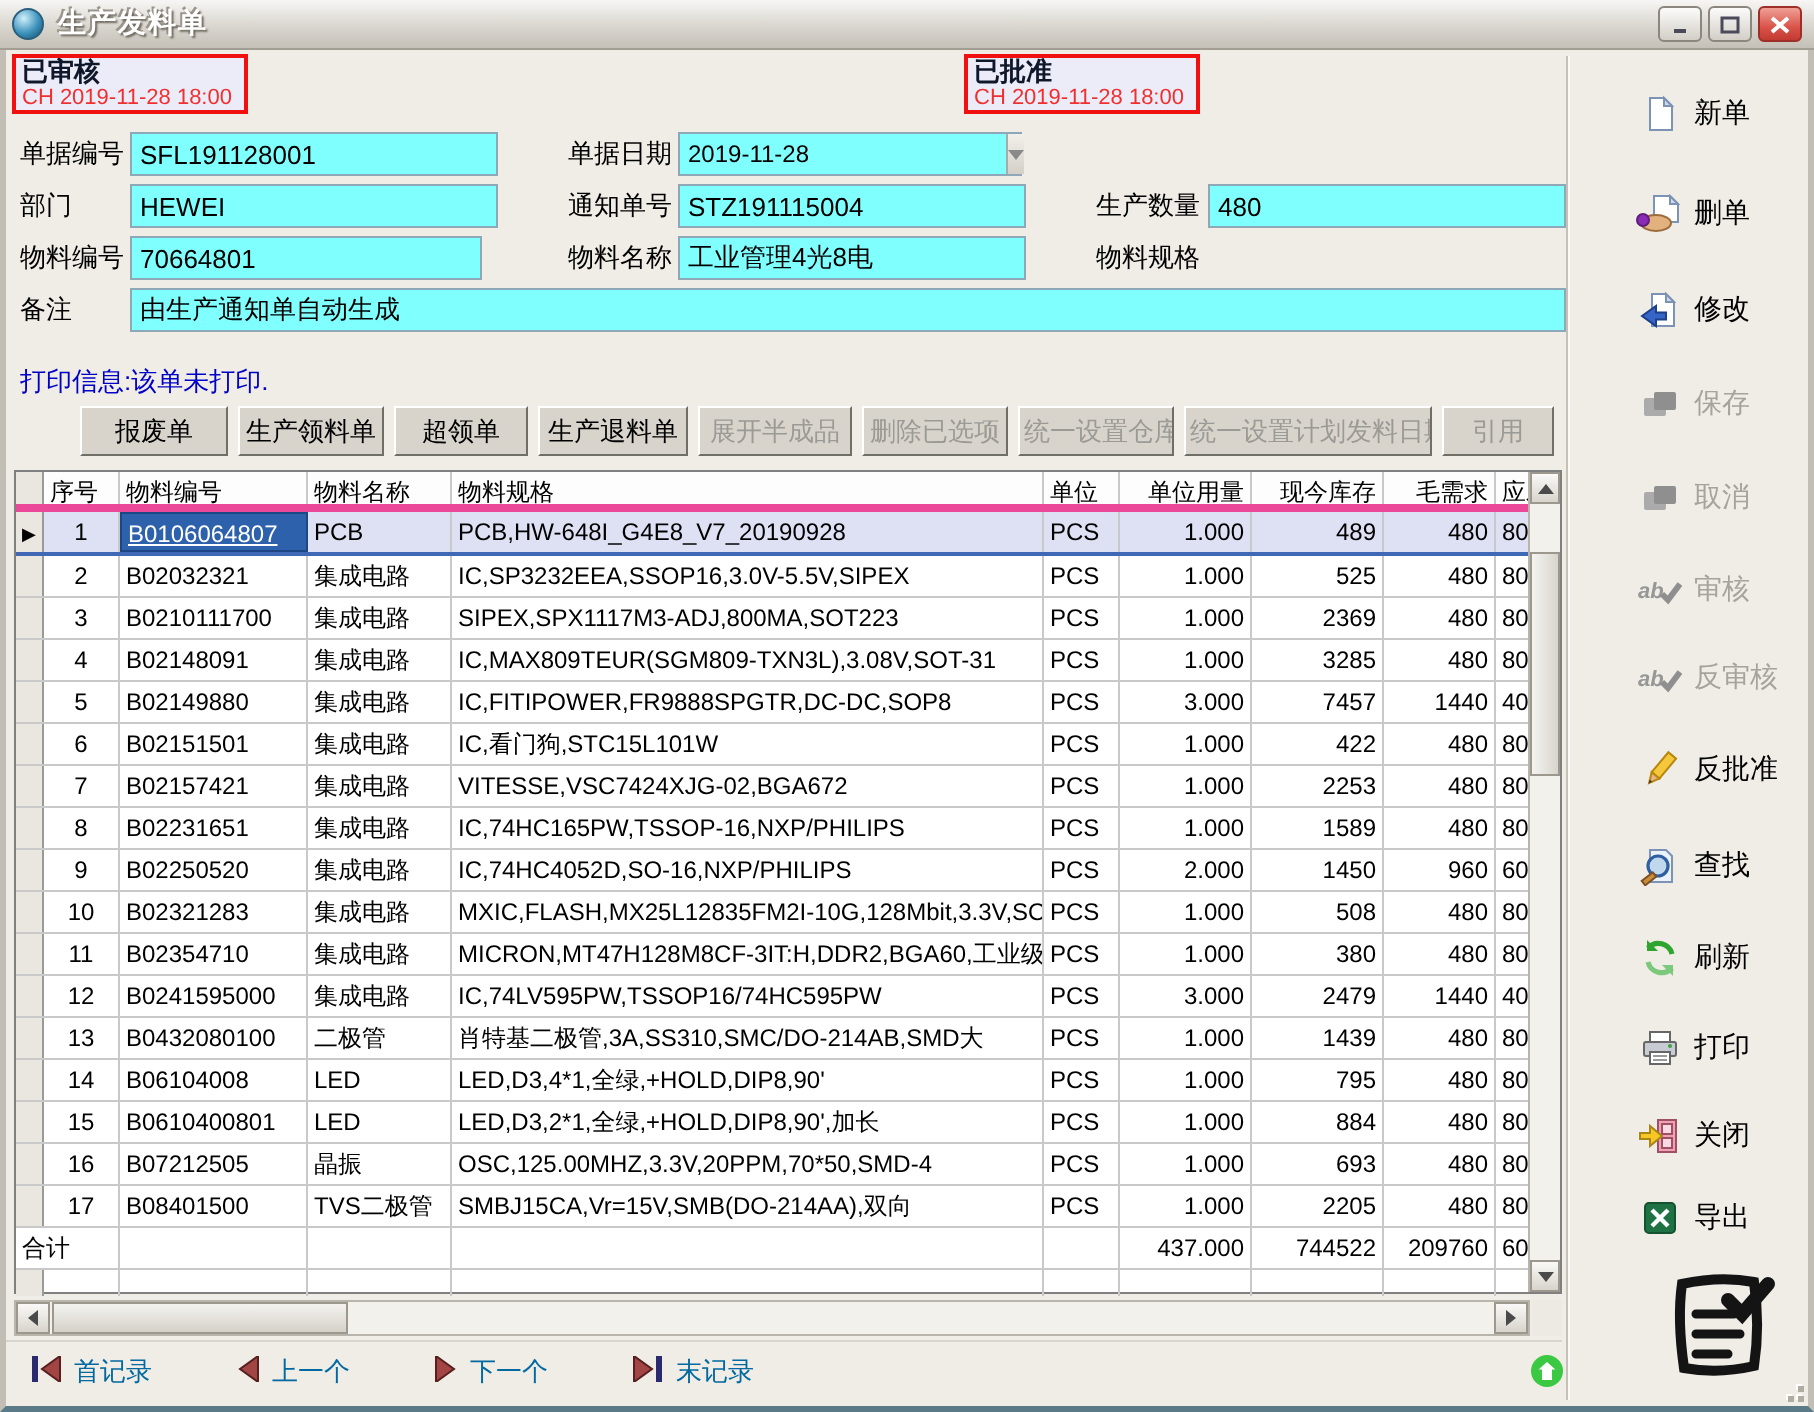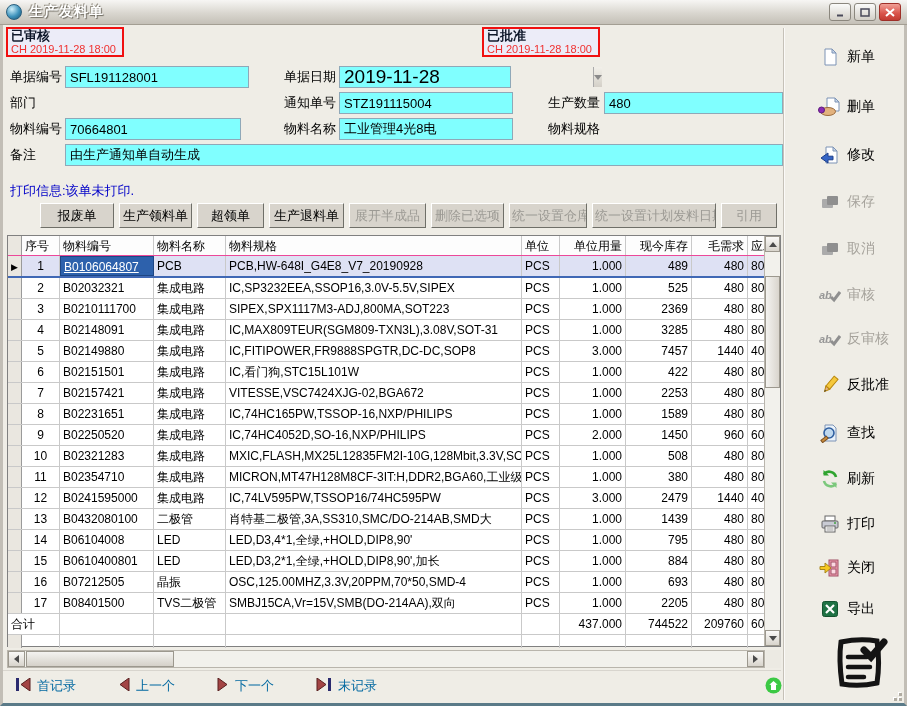--- a/index.html
+++ b/index.html
@@ -21,34 +21,34 @@
   .wbtn.close { background:linear-gradient(#F0A096,#D9534A 60%,#C23B32); border-color:#9E2F28; }
   
   .stamp { position:absolute; width:118px; height:30px; border:2px solid #F01010; background:#ECECF8; padding:0 3px; overflow:hidden; }
   .stamp .l1 { color:#0f172a; font-weight:bold; font-size:13px; line-height:14px; }
   .stamp .l2 { color:#F03030; font-size:11px; line-height:13px; white-space:nowrap; }
   
   .flabel { position:absolute; color:#000; font-size:13px; line-height:22px; white-space:nowrap; }
   .ffield { position:absolute; height:22px; background:#80FFFF; border:1px solid #8FA8B8;
       font-size:13px; color:#000; padding:0 4px; font-family:inherit; }
   #date-combo { position:absolute; height:22px; background:#80FFFF; border:1px solid #8FA8B8; display:flex; }
-  #date-combo input { flex:1; border:none; background:transparent; font-size:19px; padding:0 4px; font-family:inherit; }
+  #date-combo input { flex:1; border:none; background:transparent; font-size:12px; padding:0 4px; font-family:inherit; }
   #date-drop { width:18px; background:linear-gradient(#F2F0EA,#D4D0C8); border-left:1px solid #AAA;
       display:flex; align-items:center; justify-content:center; }
   .tri-down { width:0; height:0; border-left:4px solid transparent; border-right:4px solid transparent; border-top:5px solid #8A8A8A; }
   
   #print-info { position:absolute; left:7px; top:182px; color:#0000C8; font-size:13px; }
   
   #toolbar { position:absolute; left:37px; top:203px; height:25px; display:flex; gap:5px; }
   .tb-btn { height:25px; background:#D8D4CC; border:1px solid; border-color:#FFFFFF #6F6F68 #6F6F68 #FFFFFF;
       font-size:13px; color:#000; font-family:inherit; padding:0 2px; white-space:nowrap; overflow:hidden; }
   .tb-btn.disabled { color:#9C9A94; }
   
   #grid { position:absolute; left:4px; top:235px; width:774px; height:412px; background:#FFF; border:1px solid #808080; }
-  #thead { display:flex; height:20px; border-bottom:1px solid #ec4899; background:#FDFDFD; }
+  #thead { display:flex; height:20px; border-bottom:4px solid #ec4899; background:#FDFDFD; }
   #tbody { position:absolute; left:0; top:20px; width:758px; }
   .cell { height:100%; padding:0 3px; border-right:1px solid #C9C9C9; overflow:hidden; white-space:nowrap; font-size:12px; line-height:20px; }
   .h { font-size:12px; color:#000; }
   .trow { display:flex; height:21px; border-bottom:1px solid #C9C9C9; background:#FFF; }
   .trow .cell { line-height:20px; }
   .c0 { width:14px; background:#EAE7E0; border-right:1px solid #9A9A9A; padding:0; text-align:center; }
   .c1 { width:38px; text-align:center; }
   .c2 { width:94px; }
   .c3 { width:72px; }
   .c4 { width:296px; }
@@ -137,20 +137,21 @@
   <input class="ffield" style="left: 62px; top: 66px; width: 184px;" readonly="" value="SFL191128001">
   <span class="flabel" style="left:281px;top:66px;">单据日期</span>
   <div id="date-combo" style="left:336px;top:66px;width:172px;">
     <input readonly="" value="2019-11-28" style="">
     <span id="date-drop">
         <span class="tri-down"></span>
       </span>
   </div>
 
   <span class="flabel" style="left:7px;top:92px;">部门</span>
+  <input class="ffield" style="left: 62px; top: 92px; width: 184px;" readonly="" value="HEWEI">
   <span class="flabel" style="left:281px;top:92px;">通知单号</span>
   <input class="ffield" style="left: 336px; top: 92px; width: 174px;" readonly="" value="STZ191115004">
   <span class="flabel" style="left:545px;top:92px;">生产数量</span>
   <input class="ffield" style="left: 601px; top: 92px; width: 179px;" readonly="" value="480">
 
   <span class="flabel" style="left:7px;top:118px;">物料编号</span>
   <input class="ffield" style="left: 62px; top: 118px; width: 176px;" readonly="" value="70664801">
   <span class="flabel" style="left:281px;top:118px;">物料名称</span>
   <input class="ffield" style="left: 336px; top: 118px; width: 174px;" readonly="" value="工业管理4光8电">
   <span class="flabel" style="left:545px;top:118px;">物料规格</span>

